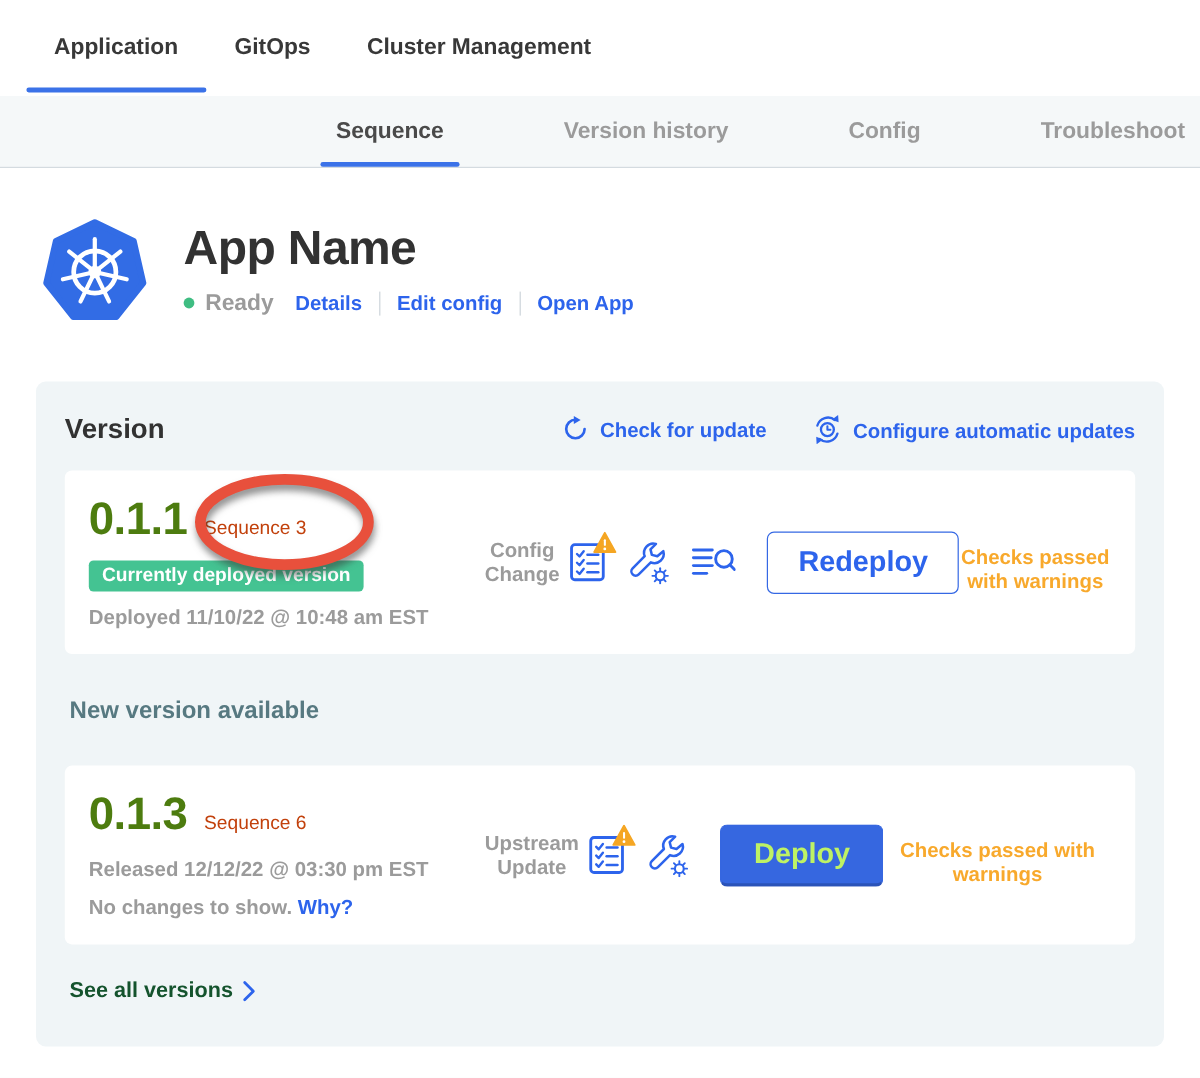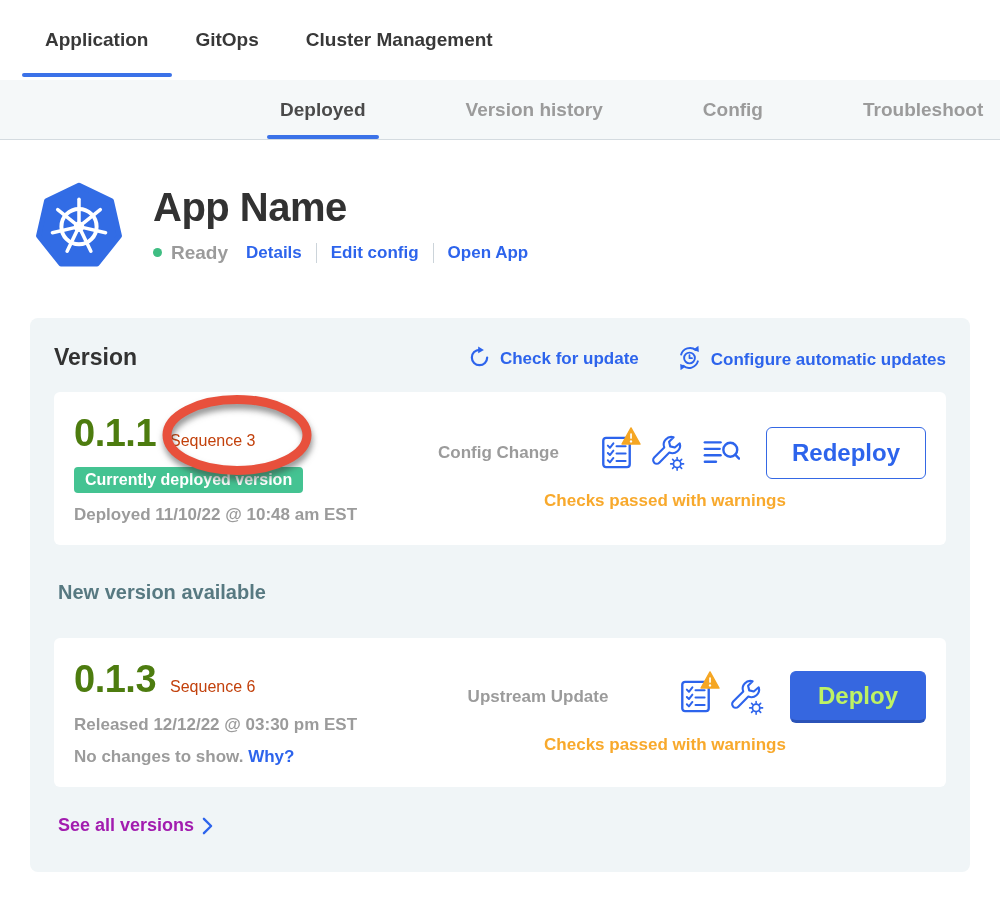--- a/index.html
+++ b/index.html
@@ -45,56 +45,56 @@
     display:flex; align-items:center; }
   .row-left { flex:0 0 330px; }
   .ver-line { display:flex; align-items:baseline; gap:14px; position:relative; }
   .ver-number { font-size:38px; font-weight:700; color:#4d7c0f; letter-spacing:-0.5px; }
   .ver-sequence { font-size:16px; color:#c2410c; }
   .deployed-badge { display:inline-block; margin-top:12px; background:#44c392; color:#fff;
     font-size:16px; font-weight:700; padding:4px 11px; border-radius:4px; }
   .meta-text { margin-top:12px; font-size:17px; font-weight:700; color:#9b9b9b; }
   .why-link { color:#2d64ec; cursor:pointer; }
 
-  .row-main { flex:1; display:flex; flex-direction:column; justify-content:center; }
+  .row-main { flex:1; display:flex; justify-content:center; }
   .row-top { display:flex; align-items:center; }
   .source-label { flex:1; text-align:center; font-size:17px; font-weight:700; color:#9b9b9b; }
   .icons-group { display:flex; align-items:center; gap:18px; margin:0 26px 0 8px; }
   .icon-stack { position:relative; display:inline-flex; cursor:pointer; }
   .warn-badge { position:absolute; top:-8px; right:-9px; }
   .row-warning { margin-top:12px; text-align:center; font-size:17px; font-weight:700; color:#f8a92c; }
 
   .btn { font-size:24px; font-weight:700; border-radius:6px; cursor:pointer;
     font-family:"Liberation Sans", sans-serif; }
   .btn-outline { background:#fff; color:#2d64ec; border:1px solid #3568e4; padding:11px 25px; }
   .btn-primary { background:#3667e0; color:#bef264; border:1px solid #3667e0;
     border-bottom:3px solid #2b53b8; padding:10px 27px; }
 
   .new-version-heading { margin:36px 0 0 4px; font-size:20px; font-weight:700; color:#577981; }
   .version-row.second { margin-top:34px; }
 
   .see-all { display:flex; align-items:center; gap:8px; margin:28px 0 12px 4px;
-    font-size:18px; font-weight:700; color:#a21caf; cursor:pointer; width:fit-content; }
+    font-size:18px; font-weight:700; color:#14532d; cursor:pointer; width:fit-content; }
 
   
   .annotation { position:absolute; left:86px; top:-19px; width:154px; height:84px;
     pointer-events:none; z-index:5; }
   .annotation svg { filter: drop-shadow(1px 5px 3px rgba(55,55,55,0.55)); }
 </style>
 </head>
 <body>
 
 <div class="topnav">
   <div class="topnav-tab active">Application</div>
   <div class="topnav-tab">GitOps</div>
   <div class="topnav-tab">Cluster Management</div>
 </div>
 
 <div class="subnav">
-  <div class="subnav-tab active">Deployed</div>
+  <div class="subnav-tab active">Sequence</div>
   <div class="subnav-tab">Version history</div>
   <div class="subnav-tab">Config</div>
   <div class="subnav-tab">Troubleshoot</div>
 </div>
 
 <div class="app-header">
   <span class="app-logo">
     <svg viewBox="0 0 100 100" width="88" height="96">
       <polygon points="50,6 86.7,23.7 95.8,63.5 70.4,95.4 29.6,95.4 4.2,63.5 13.3,23.7" fill="#326ce5" stroke="#326ce5" stroke-width="6" stroke-linejoin="round"></polygon>
       <circle cx="50" cy="53" r="20" fill="none" stroke="#fff" stroke-width="4.5"></circle>

